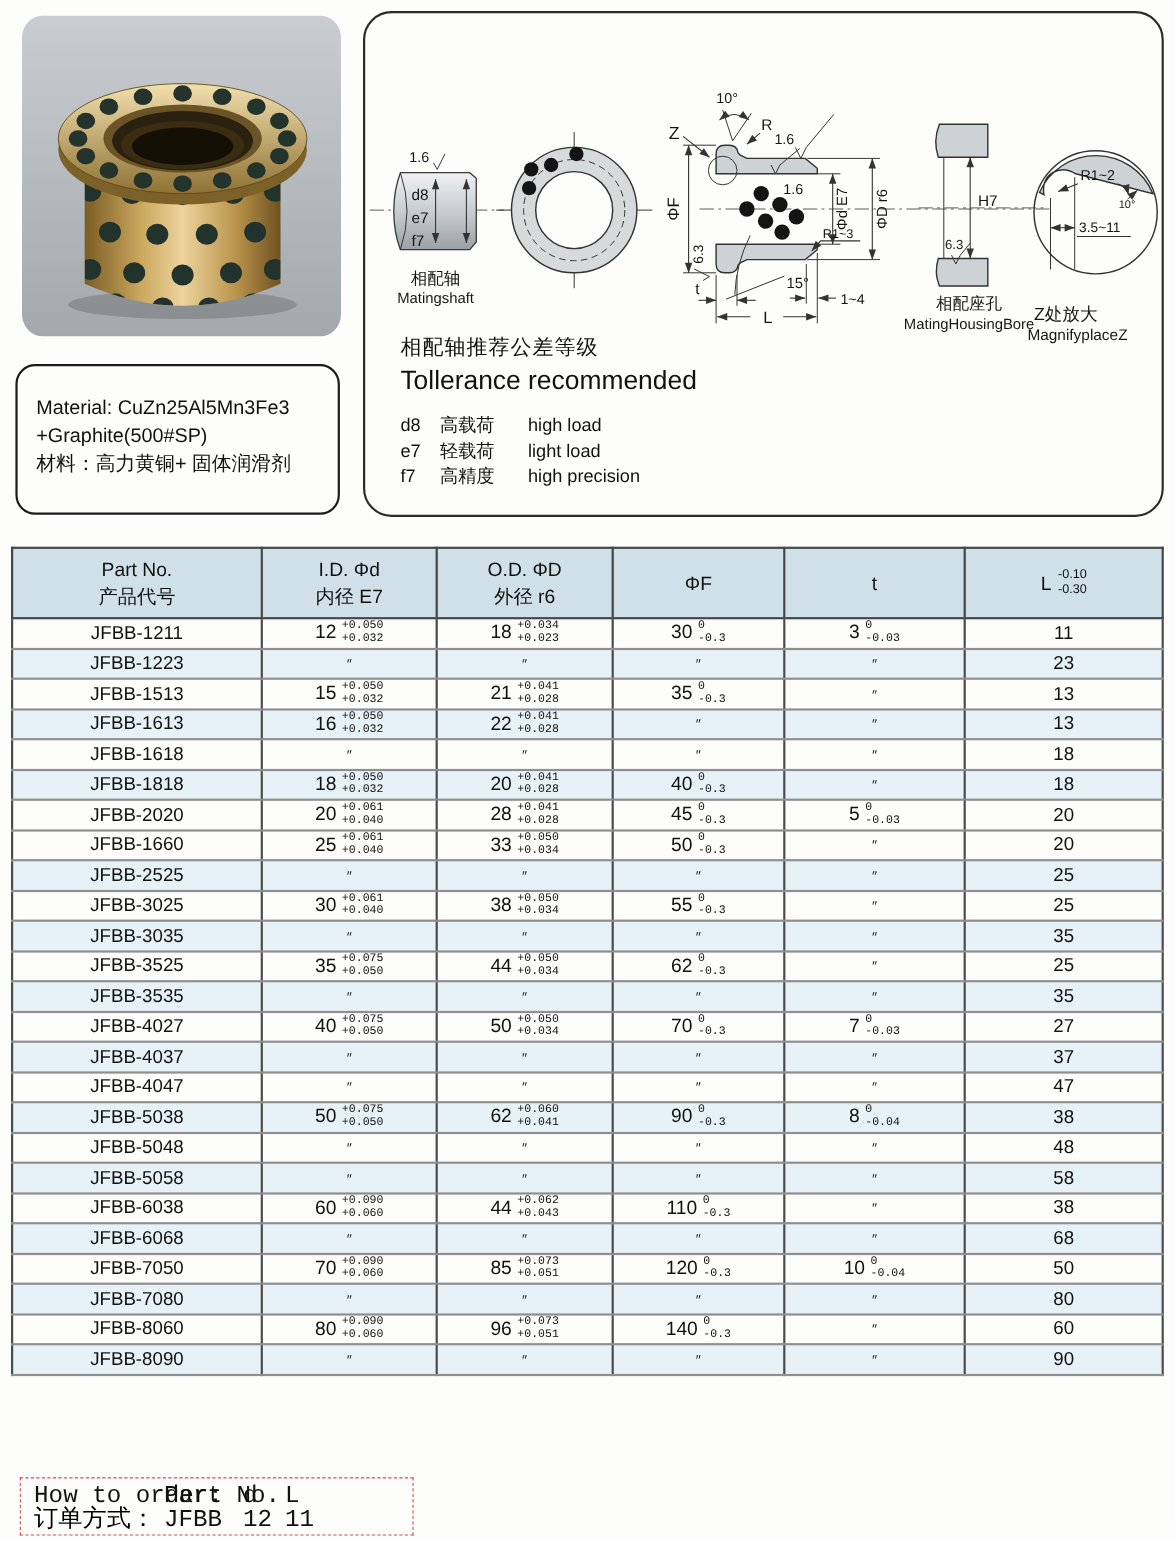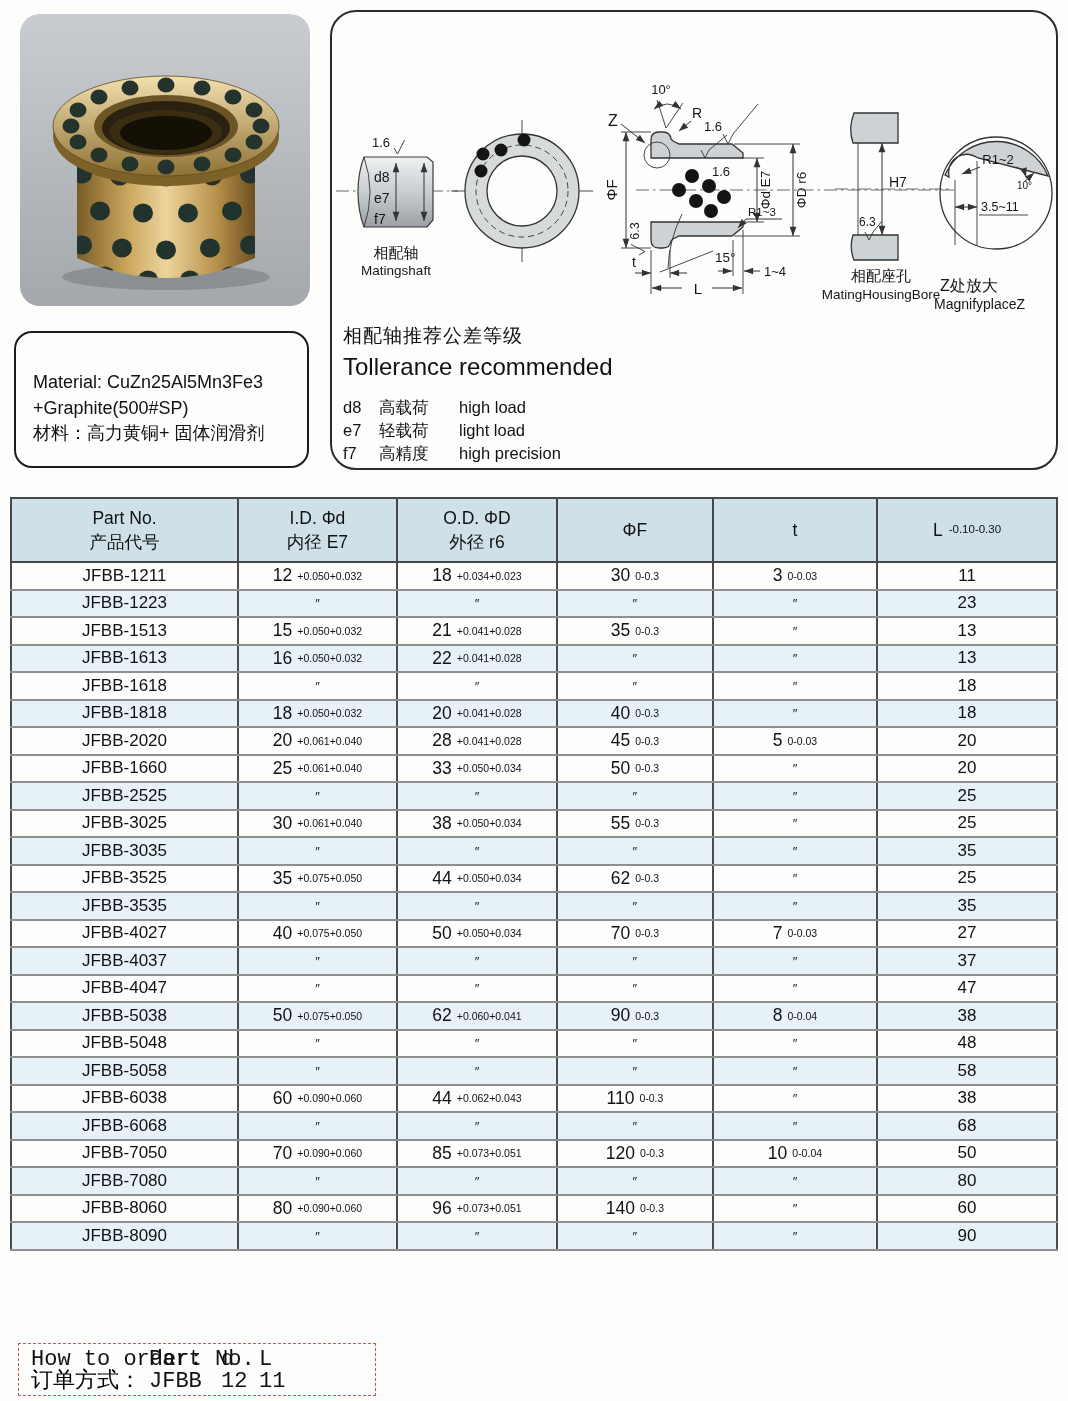--- a/index.html
+++ b/index.html
@@ -5,27 +5,27 @@
   html,body{margin:0;padding:0;background:#ffffff;}
   .page{position:relative;width:1068px;height:1401px;background:#fdfdfc;
         font-family:"Liberation Sans","DejaVu Sans",sans-serif;color:#111;overflow:hidden;}
 
   
   .photo{position:absolute;left:20px;top:14px;width:290px;height:292px;}
 
   
   .material-box{position:absolute;left:14px;top:331px;width:295px;height:137px;
     border:2px solid #1b1b1b;border-radius:18px;box-sizing:border-box;
-    padding:37px 8px 0 17px;font-size:18px;line-height:1.42;}
+    padding:25px 8px 0 17px;font-size:18px;line-height:1.42;}
 
   
   .panel{position:absolute;left:330px;top:10px;width:728px;height:460px;
     border:2.5px solid #2b2b2b;border-radius:26px;box-sizing:border-box;}
   .panel > svg{position:absolute;left:-2px;top:-2px;}
-  .tol-block{position:absolute;left:11px;top:291px;margin-top:20px;}
+  .tol-block{position:absolute;left:32px;top:291px;}
   .tol-zh{font-size:19px;letter-spacing:1px;}
   .tol-en{font-size:24px;margin-top:4px;}
   .tol-items{margin-top:16px;font-size:16.5px;}
   .tol-row{display:flex;margin-top:3px;line-height:20px;}
   .tol-code{width:36px;}
   .tol-cn{width:80px;}
 
   .dsvg text{fill:#161616;}
   .cl{stroke:#5a5a5a;stroke-width:0.9;stroke-dasharray:13 4 2.5 4;fill:none;}
   .ol{stroke:#333;stroke-width:1.3;fill:none;}
@@ -38,26 +38,26 @@
   .table-wrap{position:absolute;left:10px;top:497px;width:1048px;}
   table{width:100%;border-collapse:collapse;table-layout:fixed;}
   thead th{background:#cfe0e8;border:2px solid #474747;height:62px;
     font-weight:normal;font-size:17.5px;line-height:1.38;padding:0;}
   tbody td{border-left:2px solid #4c4c4c;border-right:2px solid #4c4c4c;
     border-top:2px solid #8f8f8f;border-bottom:2px solid #8f8f8f;
     height:25.5px;padding:0;text-align:center;font-size:17px;vertical-align:middle;}
   table{border:2px solid #3a3a3a;}
   tr.alt td{background:#e7f2f8;}
   .num{font-size:17.5px;}
-  .tol{display:inline-flex;flex-direction:row;font-size:10.5px;line-height:1.12;
-       text-align:left;vertical-align:middle;margin-left:5px;}
+  .tol{display:inline-flex;flex-direction:column;font-size:10.5px;line-height:1.12;
+       text-align:left;vertical-align:middle;margin-left:5px;font-family:Liberation Mono, monospace;}
   .tol i{font-style:normal;display:block;}
   .ditto{font-size:13px;color:#222;}
   .lwrap{display:inline-flex;align-items:center;justify-content:center;}
-  .lstack{display:inline-flex;flex-direction:row;font-size:11.5px;line-height:1.2;
+  .lstack{display:inline-flex;flex-direction:column;font-size:11.5px;line-height:1.2;
        text-align:left;margin-left:6px;justify-content:space-between;}
   .lstack i{font-style:normal;}
 
   
   .order-box{position:absolute;left:18px;top:1343px;width:358px;height:53px;
     border:1.5px dashed #d4504f;box-sizing:border-box;padding:5px 0 0 12px;font-size:22px;font-family:Liberation Mono, monospace;}
   .order-line{display:flex;line-height:21.5px;white-space:pre;}
   .o-prefix{width:118px;}
   .o-c1{width:72px;}
   .o-c2{width:38px;}

